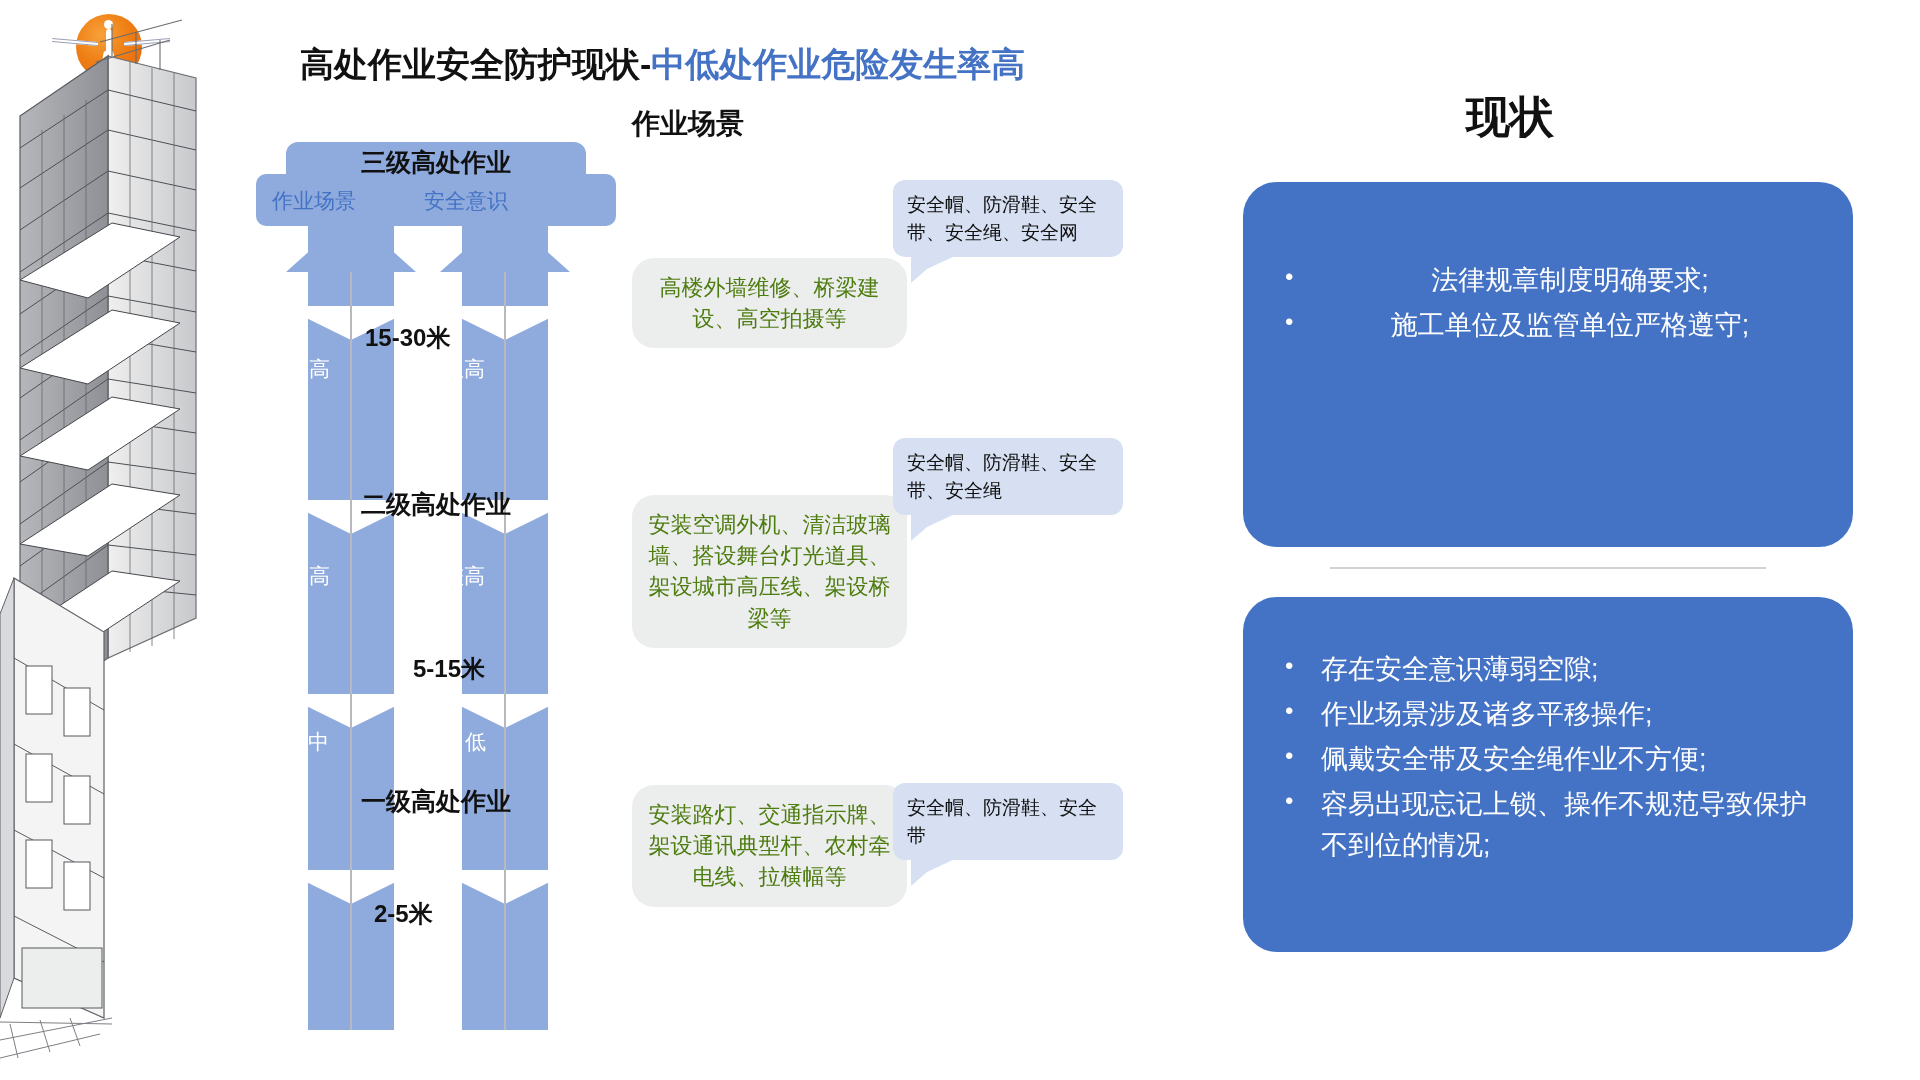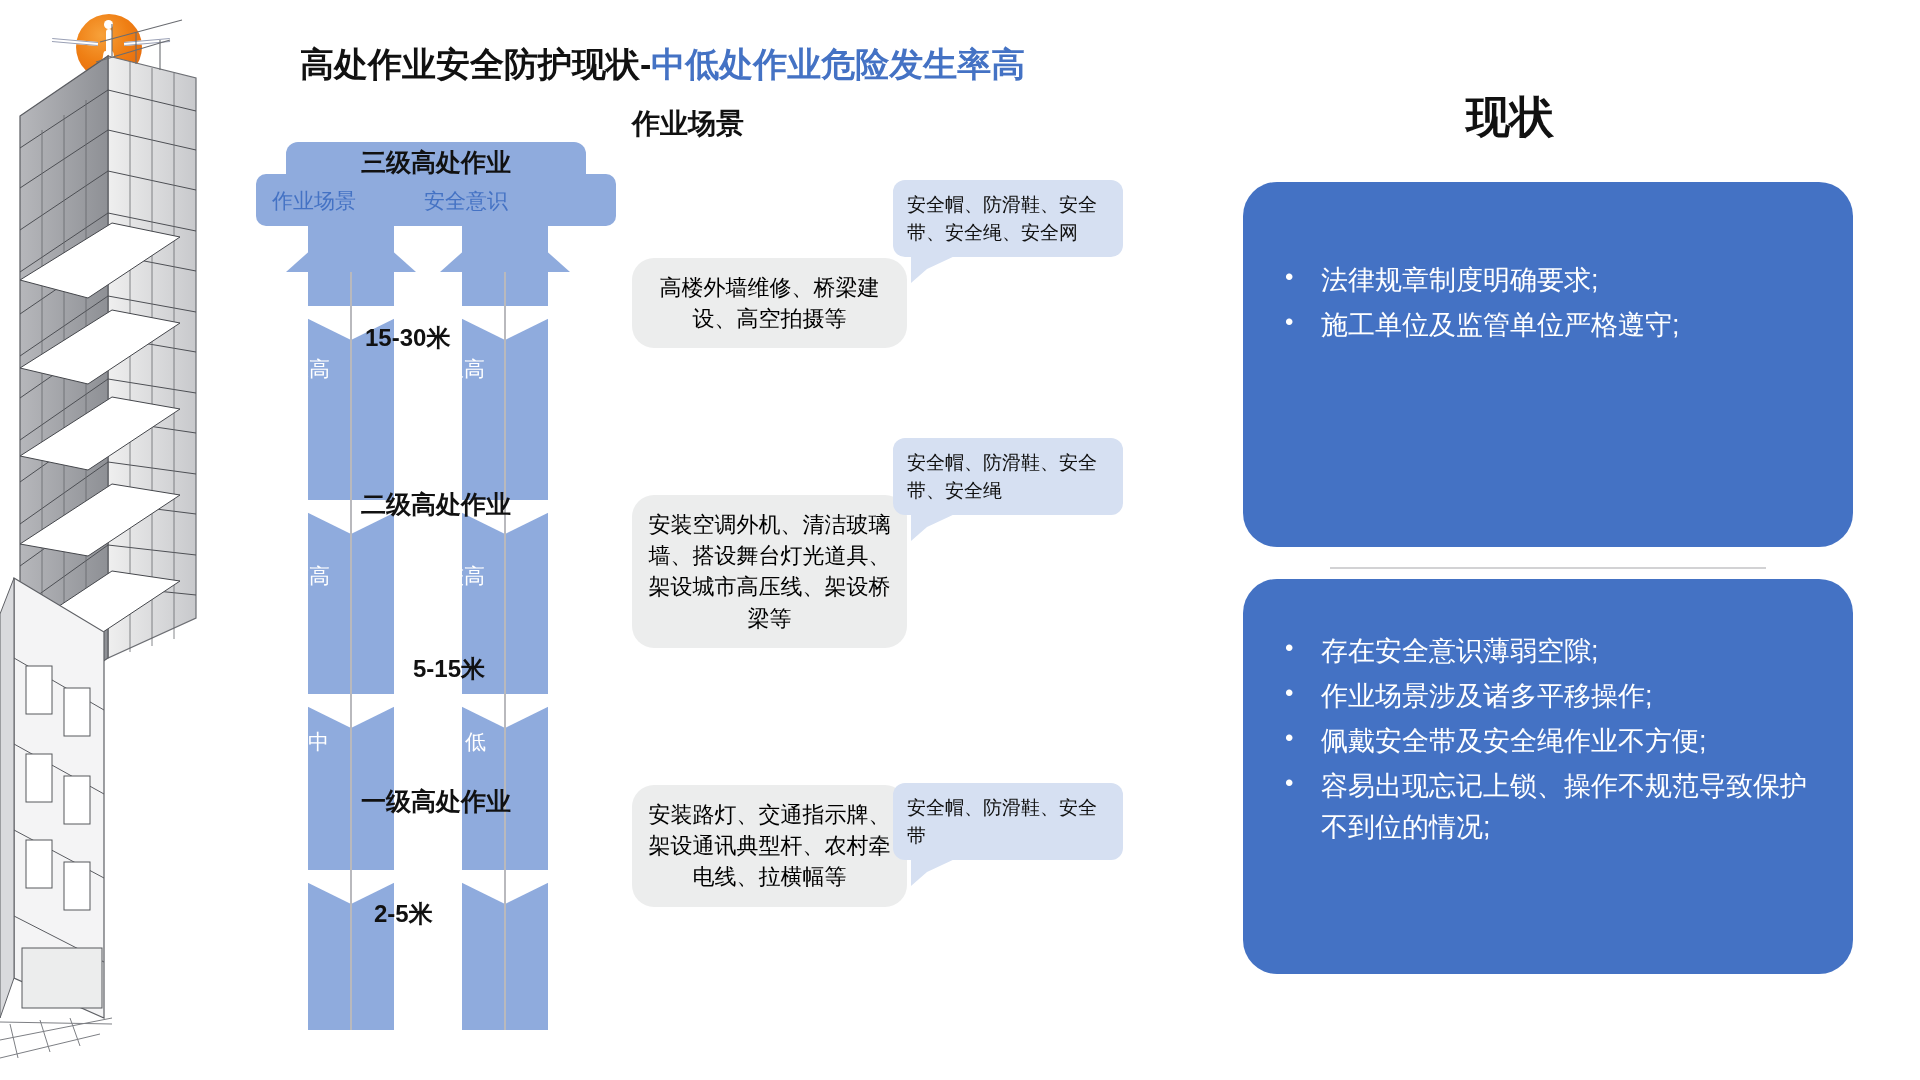--- a/index.html
+++ b/index.html
@@ -98,21 +98,21 @@
     position:absolute; font-size:24px; font-weight:bold; color:#111; white-space:nowrap;
   }
 
   
   #scene-title {
     position:absolute; left:568px; top:105px; width:240px;
     font-size:28px; font-weight:bold; color:#111; text-align:center;
   }
   .grey-box {
     position:absolute; background:#eceded; border-radius:22px;
-    color:#000000; font-size:22px; line-height:1.42; text-align:center;
+    color:#4d7c0f; font-size:22px; line-height:1.42; text-align:center;
     padding:14px 16px;
   }
   .bubble {
     position:absolute; background:#d6e0f2; border-radius:12px;
     color:#111; font-size:19px; line-height:1.45;
     padding:11px 14px;
   }
   .bubble .tail {
     position:absolute; left:18px; bottom:-26px; width:0; height:0;
     border-left:16px solid #d6e0f2; border-top:14px solid #d6e0f2;
@@ -123,30 +123,30 @@
   #status-title {
     position:absolute; left:1390px; top:88px; width:240px; text-align:center;
     font-size:44px; font-weight:bold; color:#111;
   }
   .panel {
     position:absolute; left:1243px; width:610px;
     background:#4472c4; border-radius:34px;
     padding:30px 34px;
   }
   #panel-a { top:182px; height:365px; }
-  #panel-b { top:579px; height:395px; }
+  #panel-b { top:597px; height:355px; }
   .panel ul { list-style:none; margin:0; padding:0; }
   .panel li {
     position:relative; color:#ffffff; font-size:27px; line-height:1.52;
     padding-left:44px; margin-bottom:4px;
   }
   .panel li:before {
     content:"•"; position:absolute; left:8px; top:-1px; font-size:24px; color:#fff;
   }
-  #panel-a ul { margin-top:48px; }
+  #panel-a ul { margin-top:48px;text-align:center; }
   #panel-b ul { margin-top:22px; }
   #divider {
     position:absolute; left:1330px; top:567px; width:436px; height:2px; background:#d2d2d4;
   }
 </style>
 </head>
 <body>
 
 <div id="slide">
 

